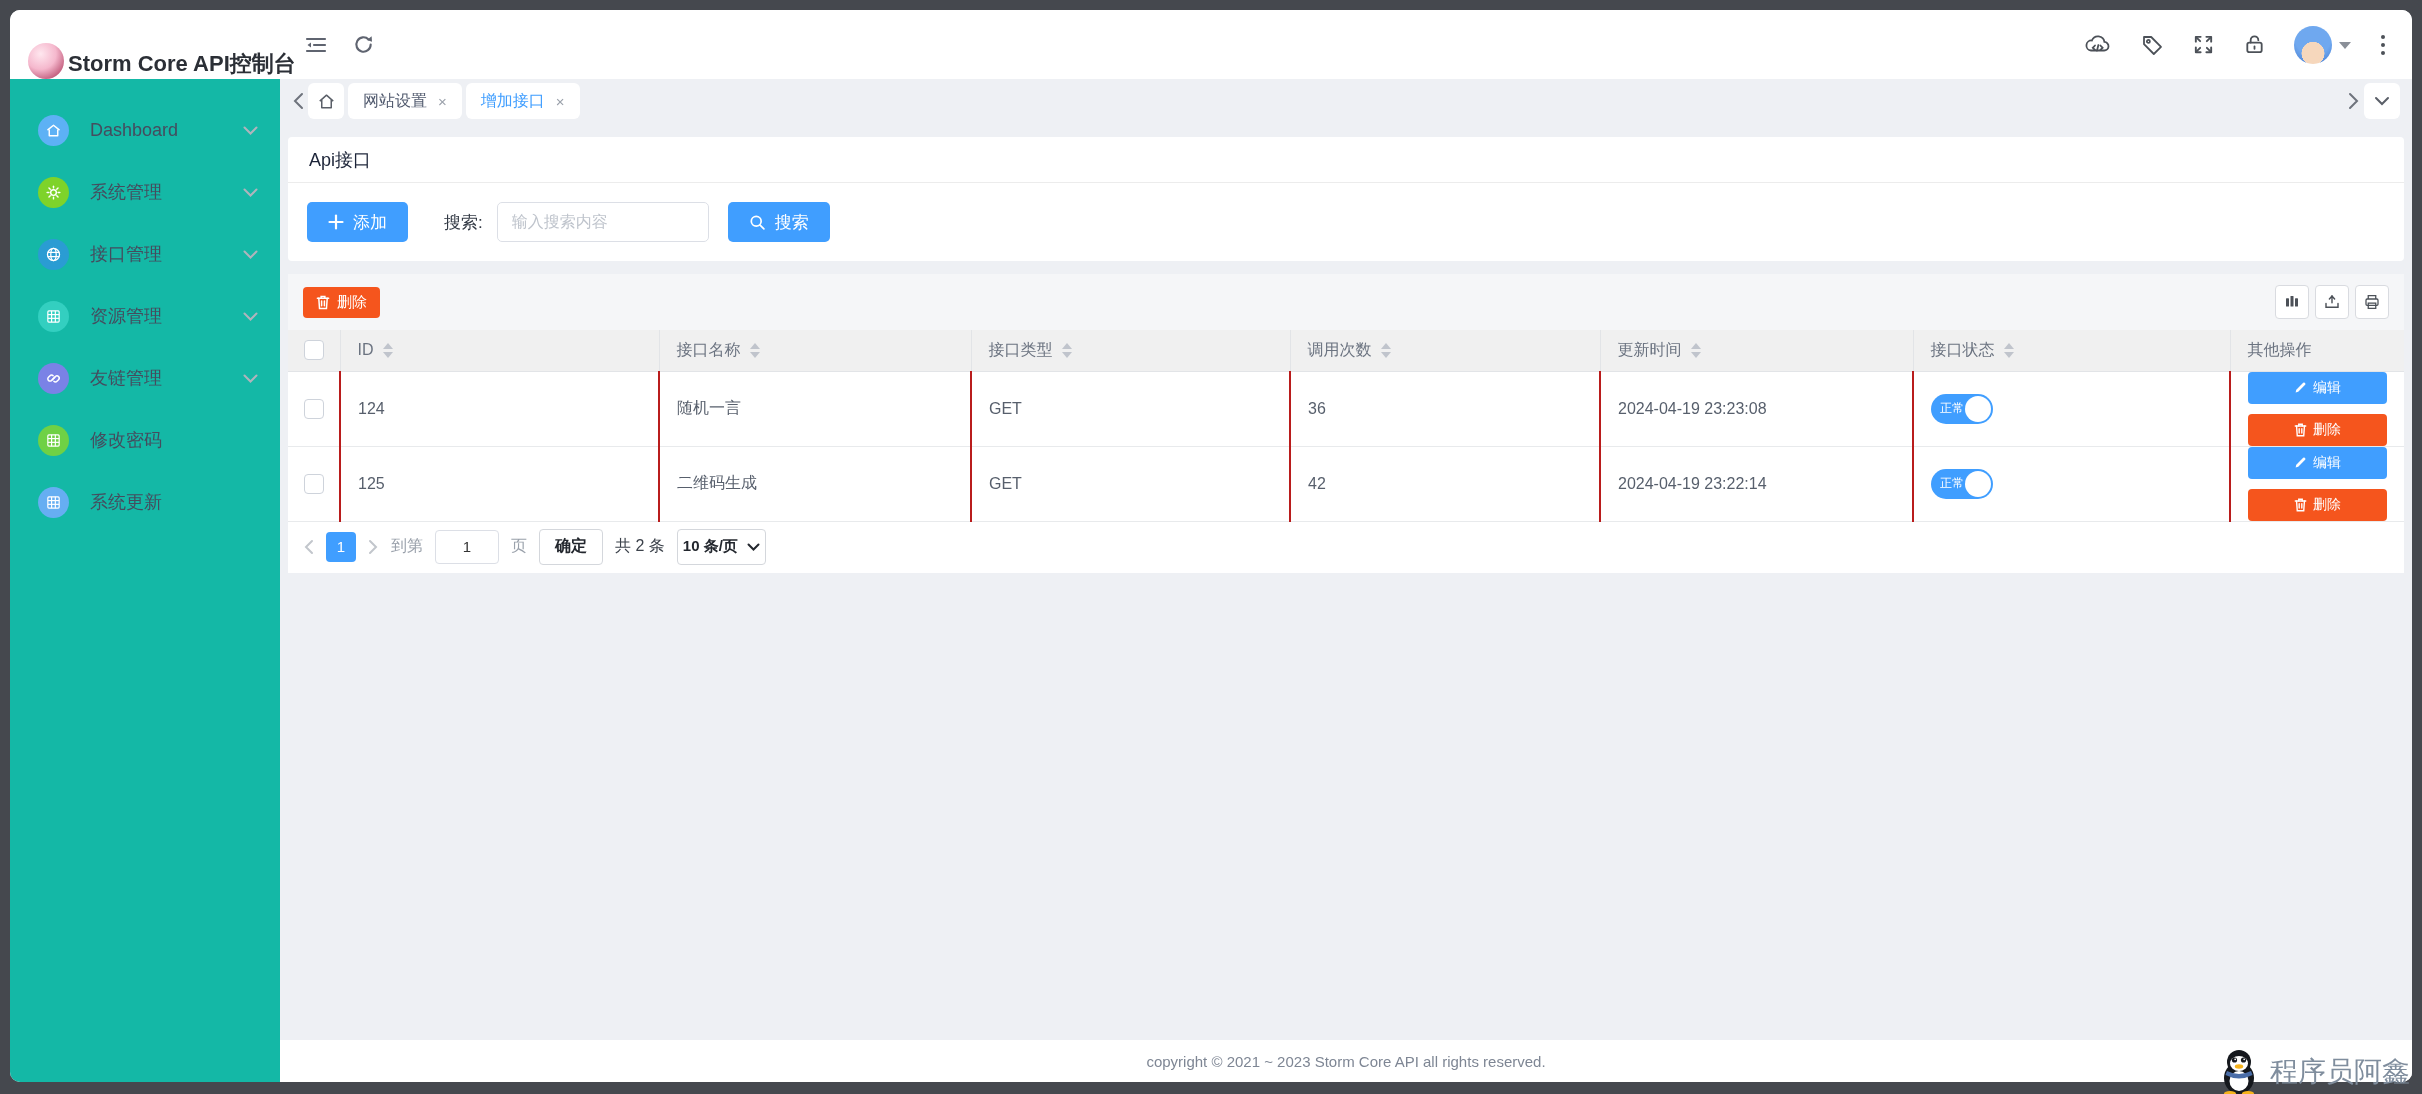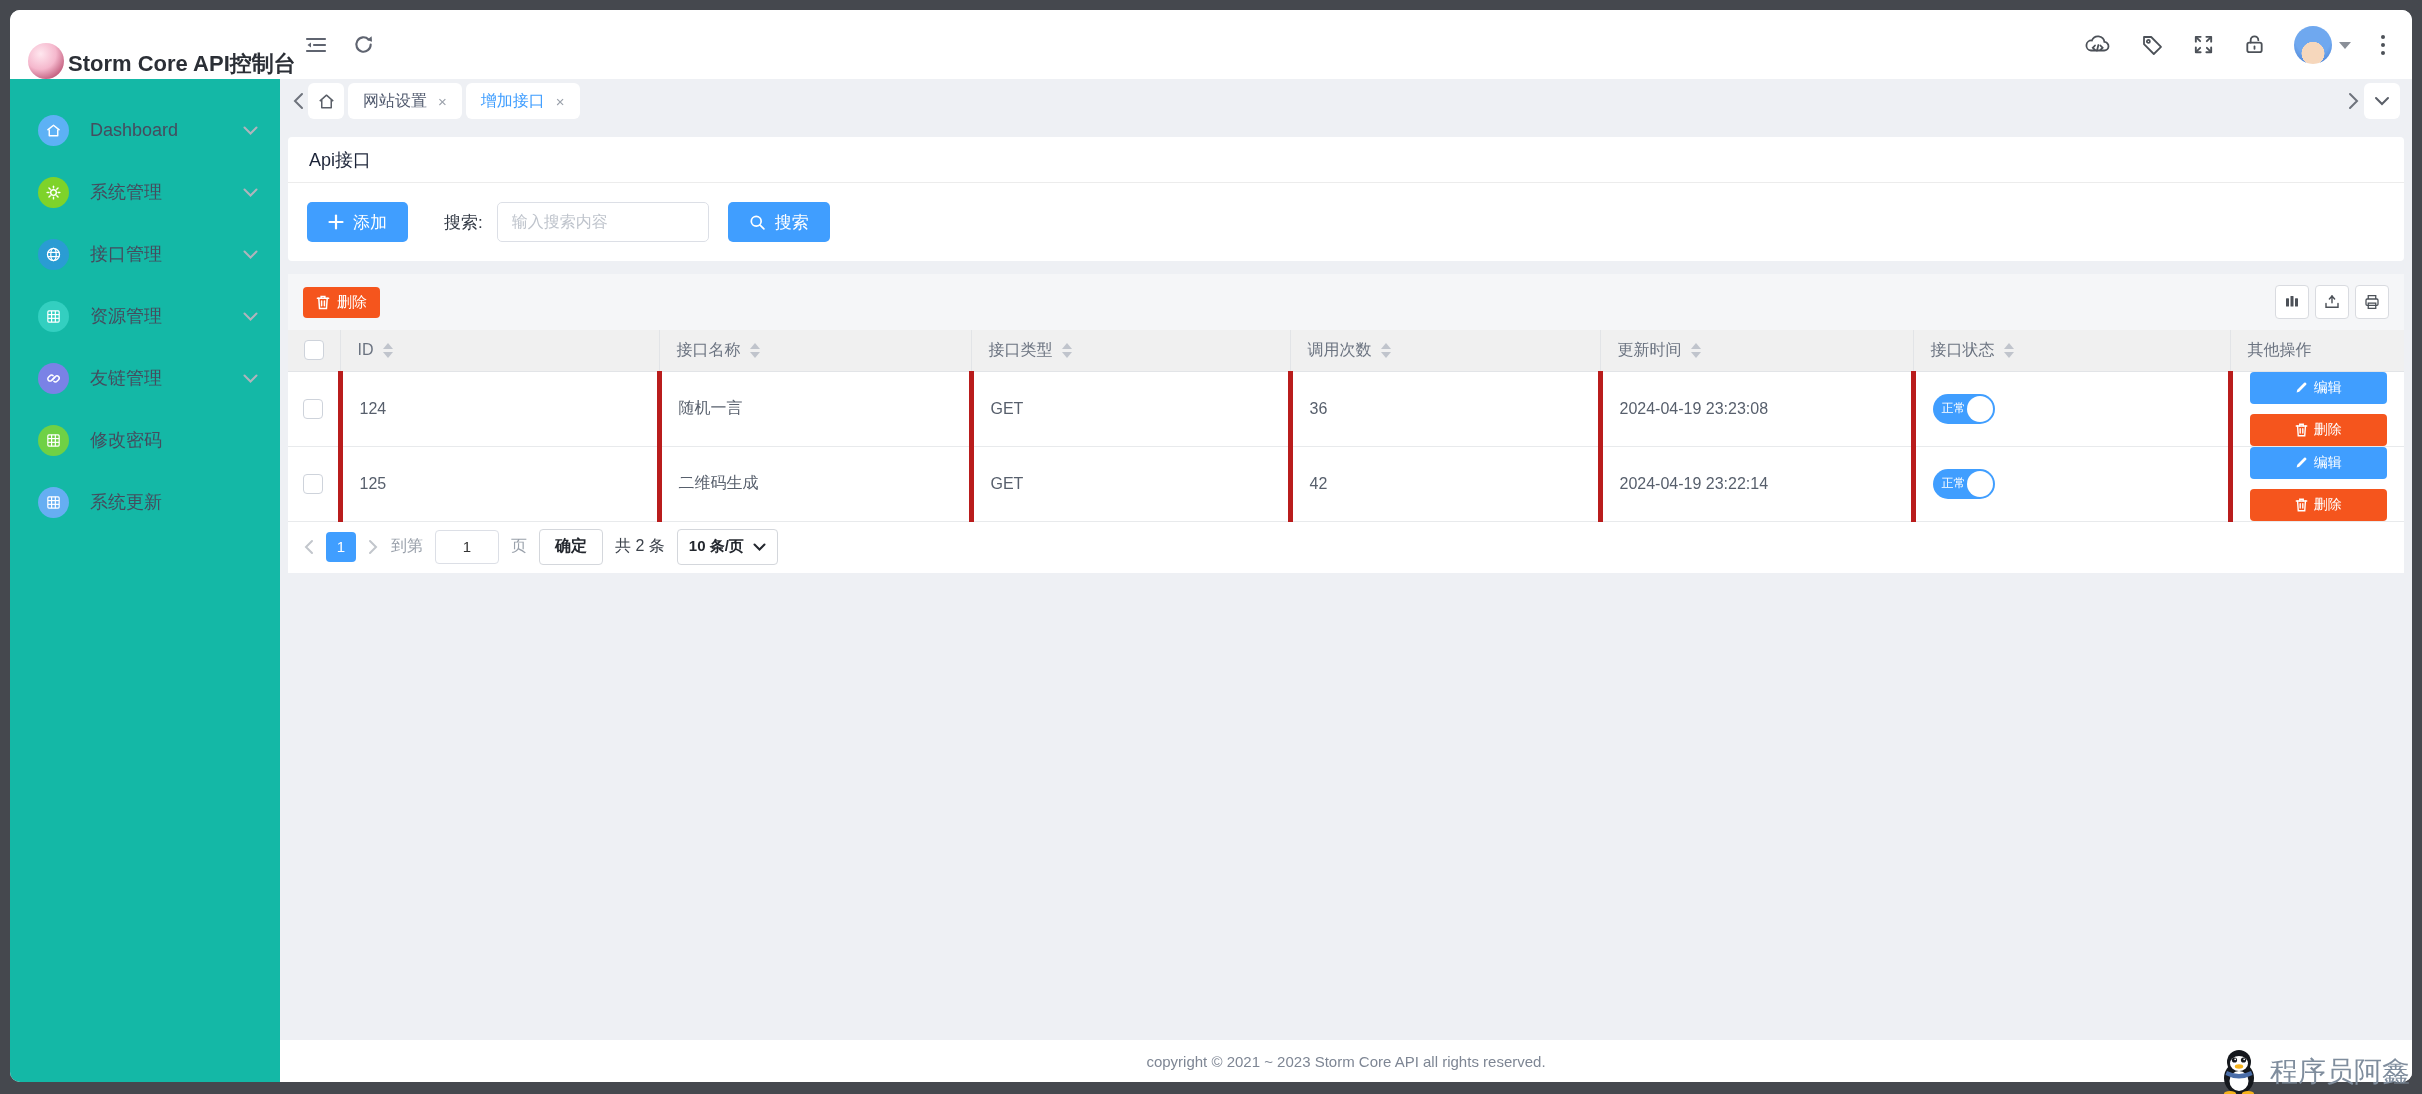--- a/index.html
+++ b/index.html
@@ -63,21 +63,21 @@
   .table-toolbar{ background:#f5f6f8; padding:11px 15px; display:flex; align-items:center; }
   .btn-danger{ background:#f5551d; color:#fff; border-radius:4px; height:31px; padding:0 13px; font-size:15px; gap:7px; }
   .tool-icons{ margin-left:auto; display:flex; gap:6px; }
   .tool-btn{ width:34px; height:34px; background:#fff; border:1px solid #d9dbe0; border-radius:4px;
     display:flex; align-items:center; justify-content:center; color:#4c5158; cursor:pointer; }
   table{ width:100%; border-collapse:collapse; table-layout:fixed; }
   thead th{ background:#f0f0f0; height:41px; font-size:16px; color:#6b7380; font-weight:400; text-align:left;
     padding:0 17px; border-right:1px solid #e2e4e7; border-bottom:1px solid #e2e4e7; }
   thead th:last-child{ border-right:none; }
   tbody td{ height:45px; font-size:16px; color:#575f6c; padding:0 17px;
-    border-right:5px solid #b91c1c; border-bottom:1px solid #e8eaec; background:#fff; }
+    border-right:2px solid #b91c1c; border-bottom:1px solid #e8eaec; background:#fff; }
   tbody td:last-child{ border-right:none; }
   .th-check,.td-check{ padding:0; text-align:center; }
   .checkbox{ width:20px; height:20px; border:1px solid #ced3db; border-radius:4px; background:#fff;
     appearance:none; -webkit-appearance:none; cursor:pointer; vertical-align:middle; }
   .th-flex{ display:flex; align-items:center; }
   .sort{ display:inline-flex; flex-direction:column; gap:3px; margin-left:9px; }
   .sort .up{ width:0; height:0; border-left:5px solid transparent; border-right:5px solid transparent; border-bottom:6px solid #c0c4cc; }
   .sort .down{ width:0; height:0; border-left:5px solid transparent; border-right:5px solid transparent; border-top:6px solid #c0c4cc; }
   .toggle{ width:62px; height:30px; border-radius:15px; background:#409eff; position:relative;
     display:inline-flex; align-items:center; cursor:pointer; }
@@ -90,21 +90,21 @@
   .pg-arrow{ color:#c2c6cc; display:flex; cursor:pointer; }
   .pg-num{ width:30px; height:30px; background:#409eff; color:#fff; border-radius:4px;
     display:flex; align-items:center; justify-content:center; font-size:15px; cursor:pointer; }
   .pg-text{ font-size:16px; color:#9aa1ab; }
   .pg-goto-input{ width:64px; height:34px; border:1px solid #dcdfe6; border-radius:4px; text-align:center;
     font-size:15px; color:#333; outline:none; }
   .pg-confirm{ height:36px; padding:0 15px; border:1px solid #d4d7dc; border-radius:4px; background:#fff;
     font-weight:700; font-size:16px; color:#23272e; cursor:pointer; }
   .pg-total{ font-size:16px; color:#3c424b; }
   .pg-size{ height:36px; border:1px solid #d4d7dc; border-radius:4px; background:#fff;
-    display:flex; align-items:center; padding:0 11px; gap:9px; font-weight:600; font-size:15px; color:#23272e; cursor:pointer; }
+    display:flex; align-items:center; padding:0 5px; gap:9px; font-weight:600; font-size:15px; color:#23272e; cursor:pointer; }
   
   .footer{ flex:0 0 42px; background:#fff; display:flex; align-items:center; justify-content:center; }
   .copyright{ font-size:15px; color:#7e8694; }
   .qq-badge{ position:absolute; right:12px; bottom:-2px; display:flex; align-items:center; gap:9px; z-index:5; }
   .qq-text{ font-size:28px; color:#7f8d9d; }
 </style>
 </head>
 <body>
 
 <div class="window">

